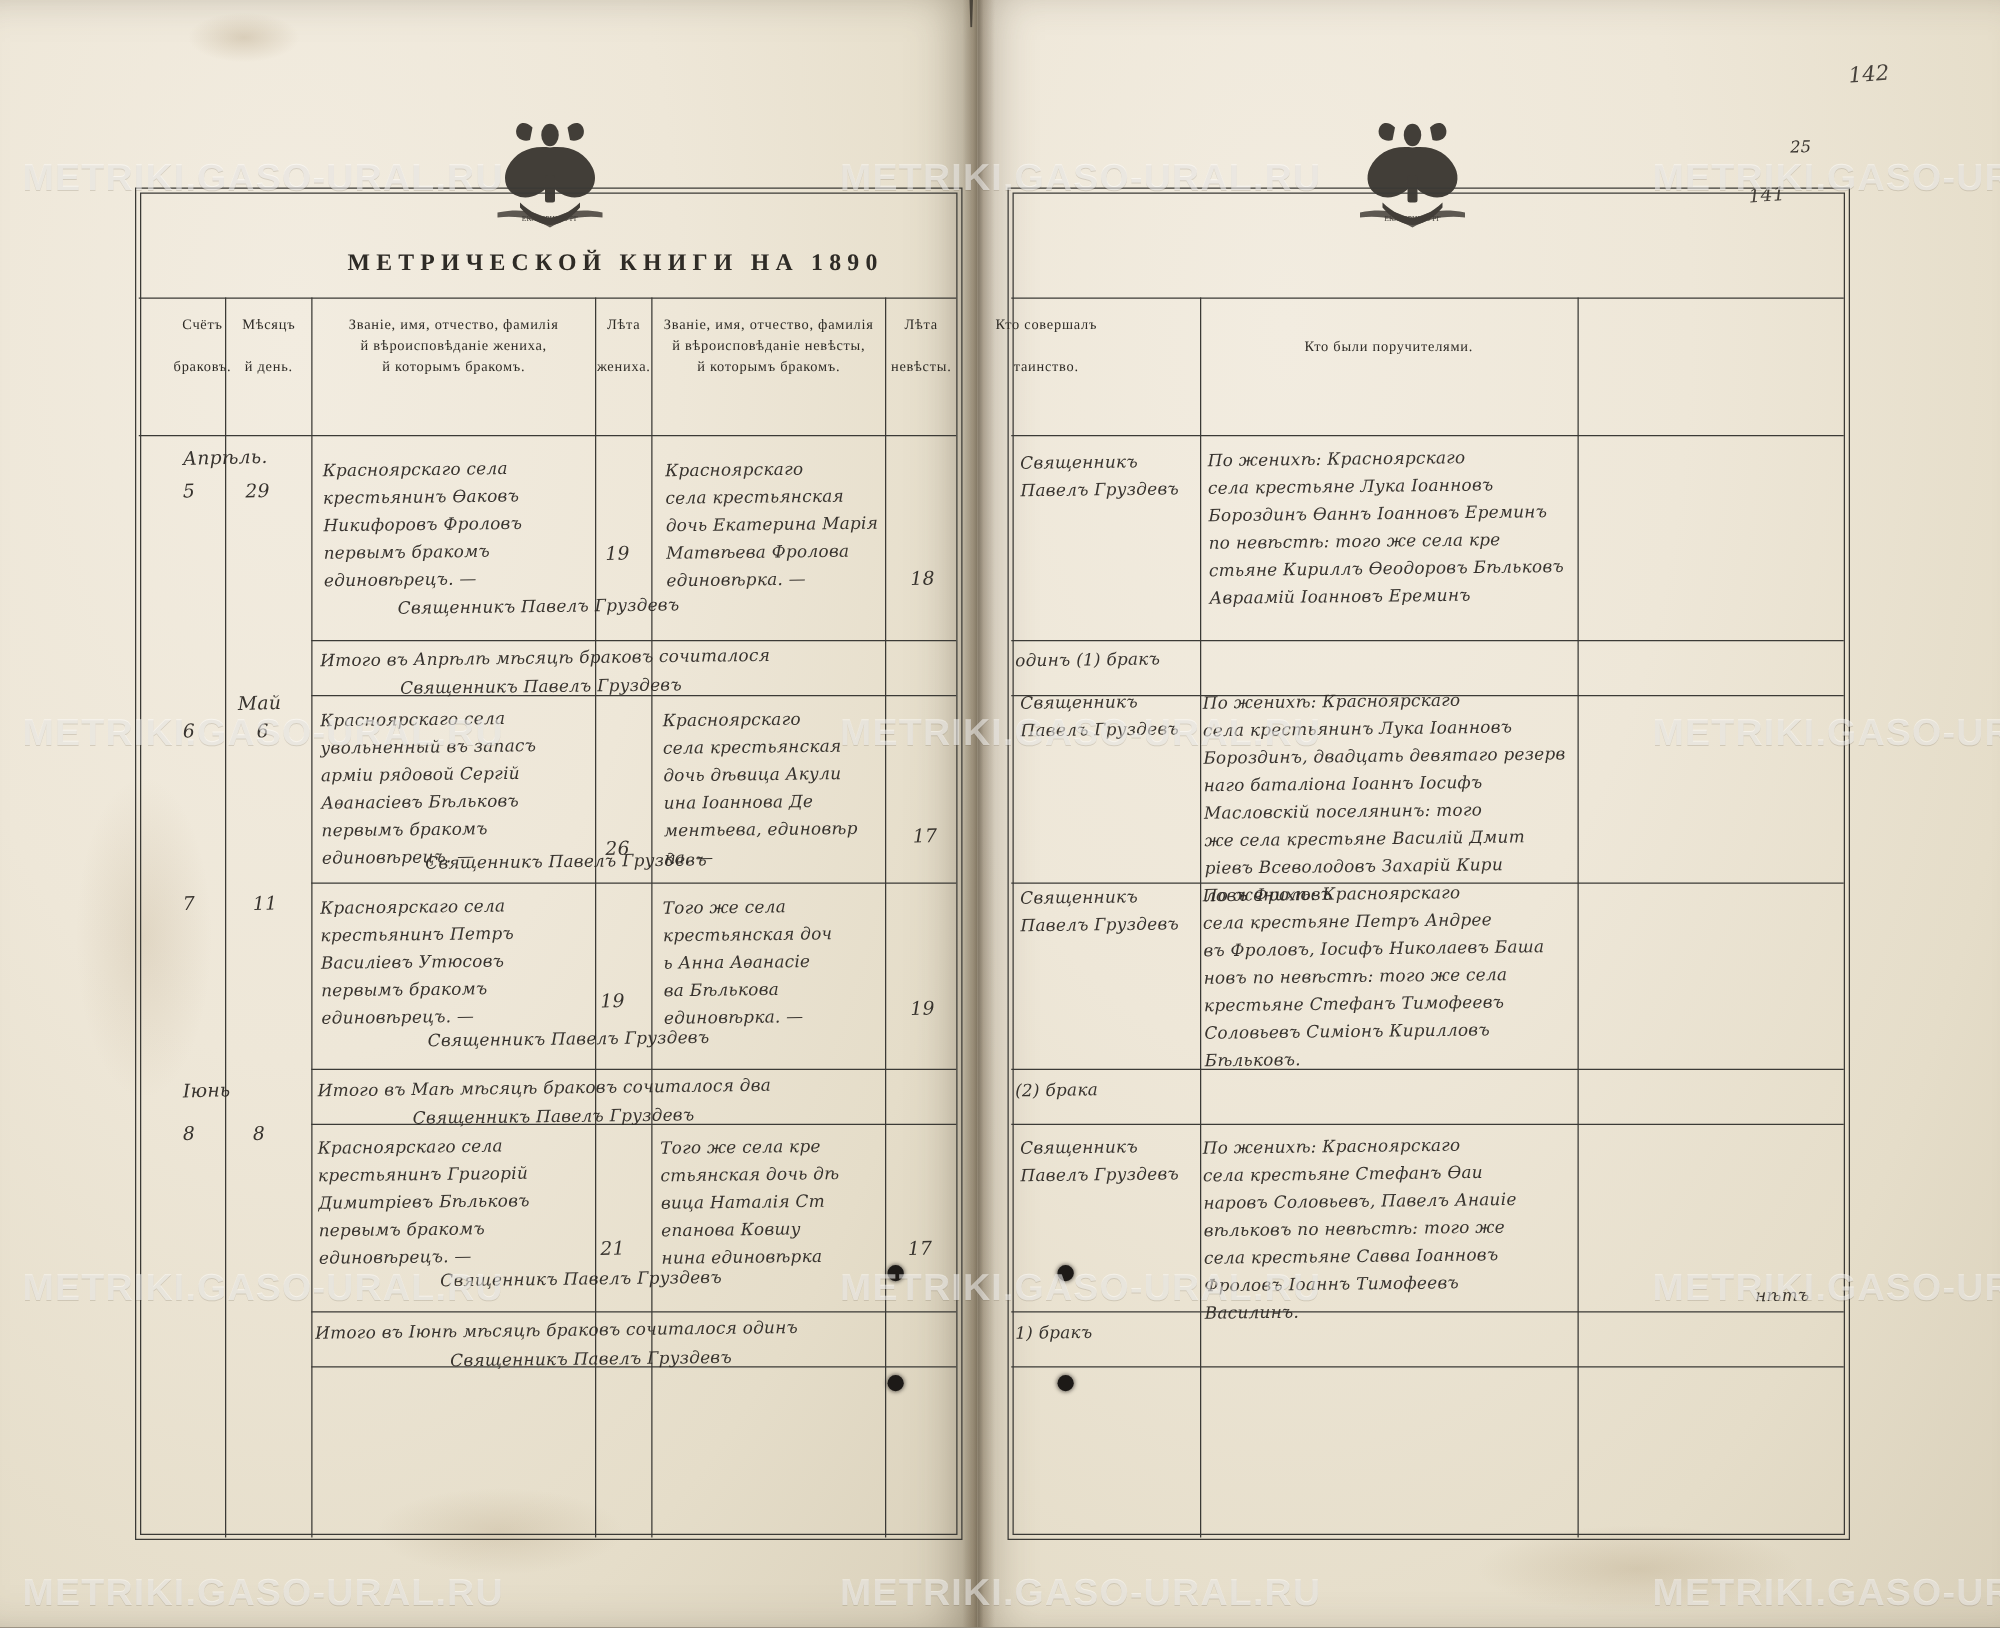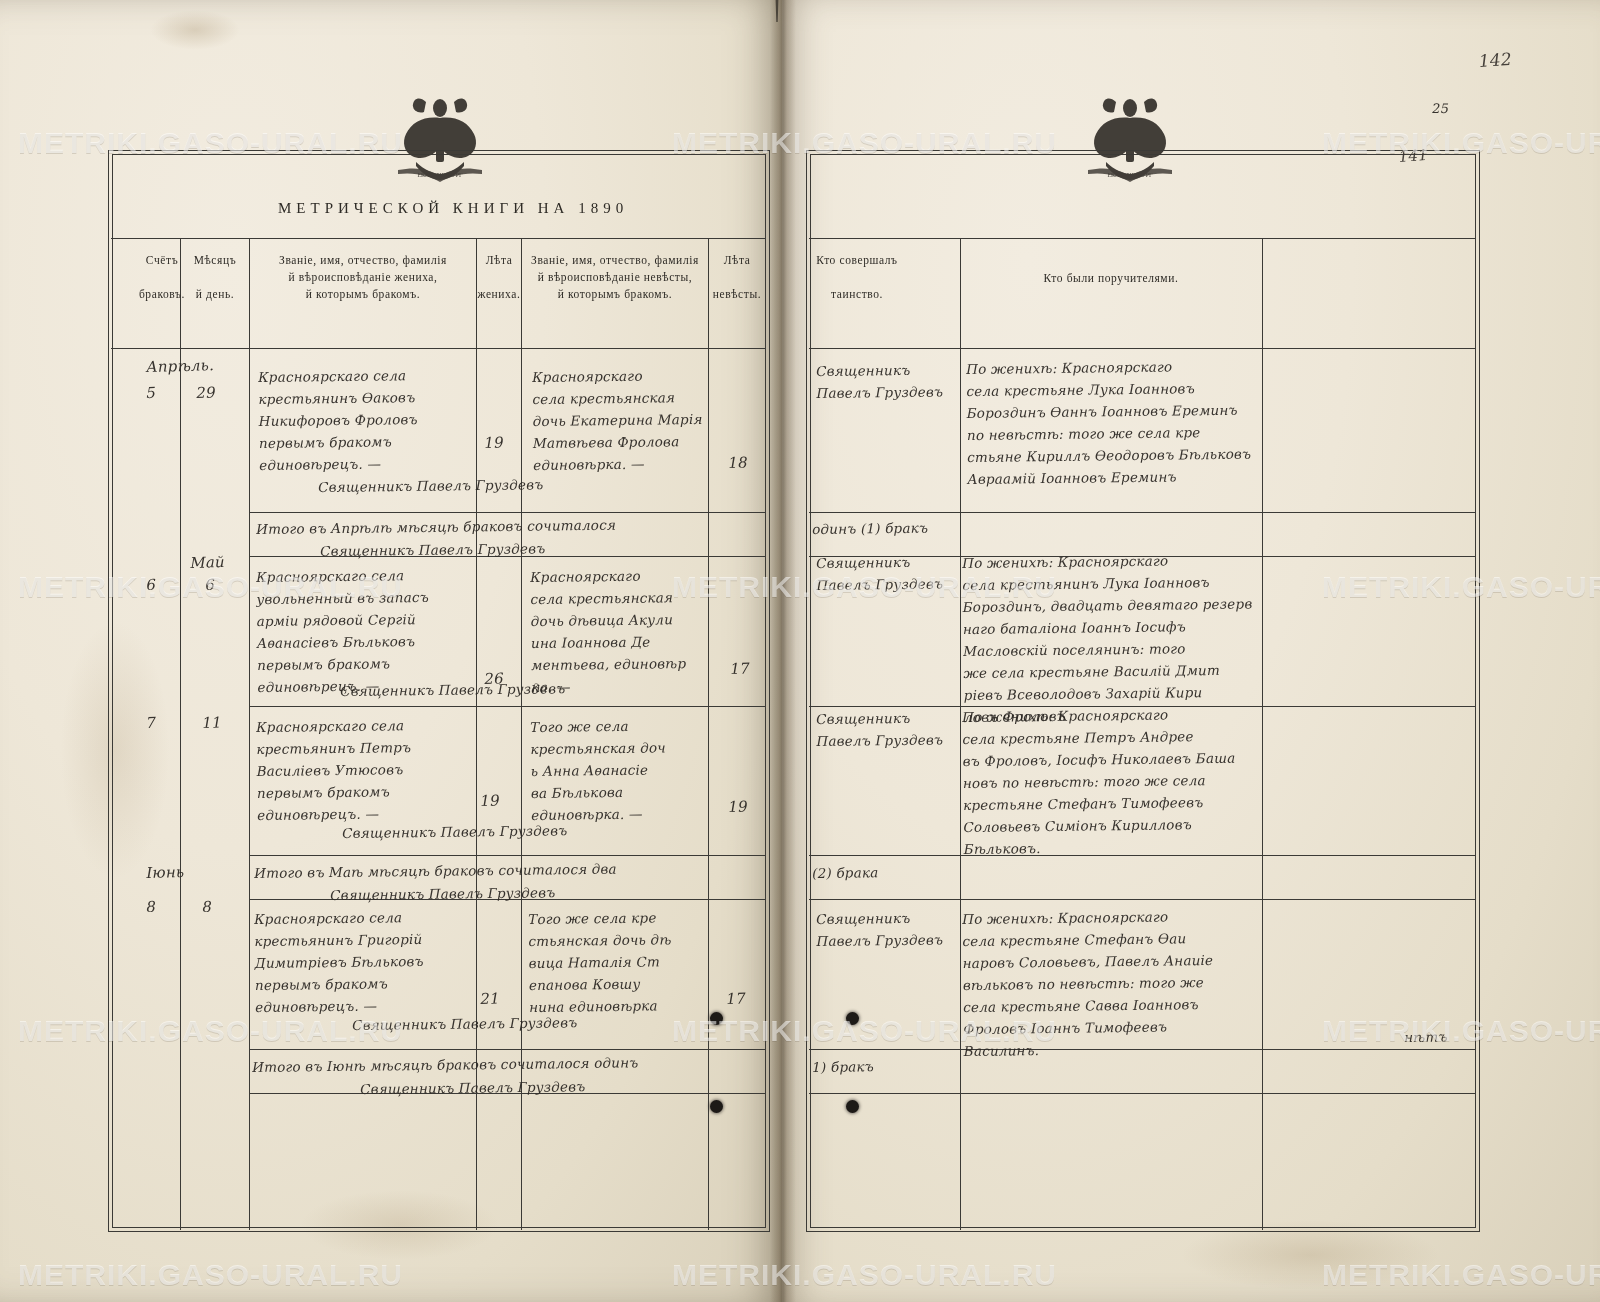--- a/index.html
+++ b/index.html
@@ -78,23 +78,24 @@
     pointer-events: none;
   }
   .vline { width: 1.3px; }
   .hline { height: 1.3px; }
 
   
   .doc-title {
     position: absolute;
     font-family: "Liberation Serif", serif;
     letter-spacing: 5px;
-    font-size: 15px;
+    font-size: 19px;
     color: #2e2b26;
     white-space: nowrap;
+    font-weight: bold;
   }
   #title-left  { left: 278px; top: 200px; }
   #title-right { left: 826px; top: 200px; }
 
   .col-head {
     position: absolute;
     text-align: center;
     font-size: 11.5px;
     line-height: 17px;
     color: #2e2b26;
@@ -250,31 +251,31 @@
   <div class="hline" style="left:809px;top:238px;width:666px;"></div>
   <div class="hline" style="left:809px;top:348px;width:666px;"></div>
   <div class="hline" style="left:809px;top:512px;width:666px;"></div>
   <div class="hline" style="left:809px;top:556px;width:666px;"></div>
   <div class="hline" style="left:809px;top:706px;width:666px;"></div>
   <div class="hline" style="left:809px;top:855px;width:666px;"></div>
   <div class="hline" style="left:809px;top:899px;width:666px;"></div>
   <div class="hline" style="left:809px;top:1049px;width:666px;"></div>
   <div class="hline" style="left:809px;top:1093px;width:666px;"></div>
 
-  <div class="col-head" style="left:784px;top:252px;width:146px;">
+  <div class="col-head" style="left:764px;top:252px;width:146px;">
     <div>Кто совершалъ</div>
     <div style="height:17px"></div>
     <div>таинство.</div>
   </div>
   <div class="col-head" style="left:962px;top:270px;width:298px;">
     <div>Кто были поручителями.</div>
   </div>
 
   <div class="hw pg" style="left:1478px;top:50px;">142</div>
-  <div class="hw" style="left:1432px;top:98px;font-size:13px;">25</div>
+  <div class="hw" style="left:1432px;top:108px;font-size:13px;">25</div>
   <div class="hw pg" style="left:1398px;top:146px;font-size:15px;">141</div>
 
   <div class="hw num" style="left:146px;top:356px;">Апрѣль.</div>
   <div class="hw num" style="left:146px;top:382px;">5</div>
   <div class="hw num" style="left:196px;top:382px;">29</div>
   <div class="hw" style="left:258px;top:366px;width:212px;">Красноярскаго села
 крестьянинъ Ѳаковъ
 Никифоровъ Фроловъ
 первымъ бракомъ
 единовѣрецъ. —</div>

